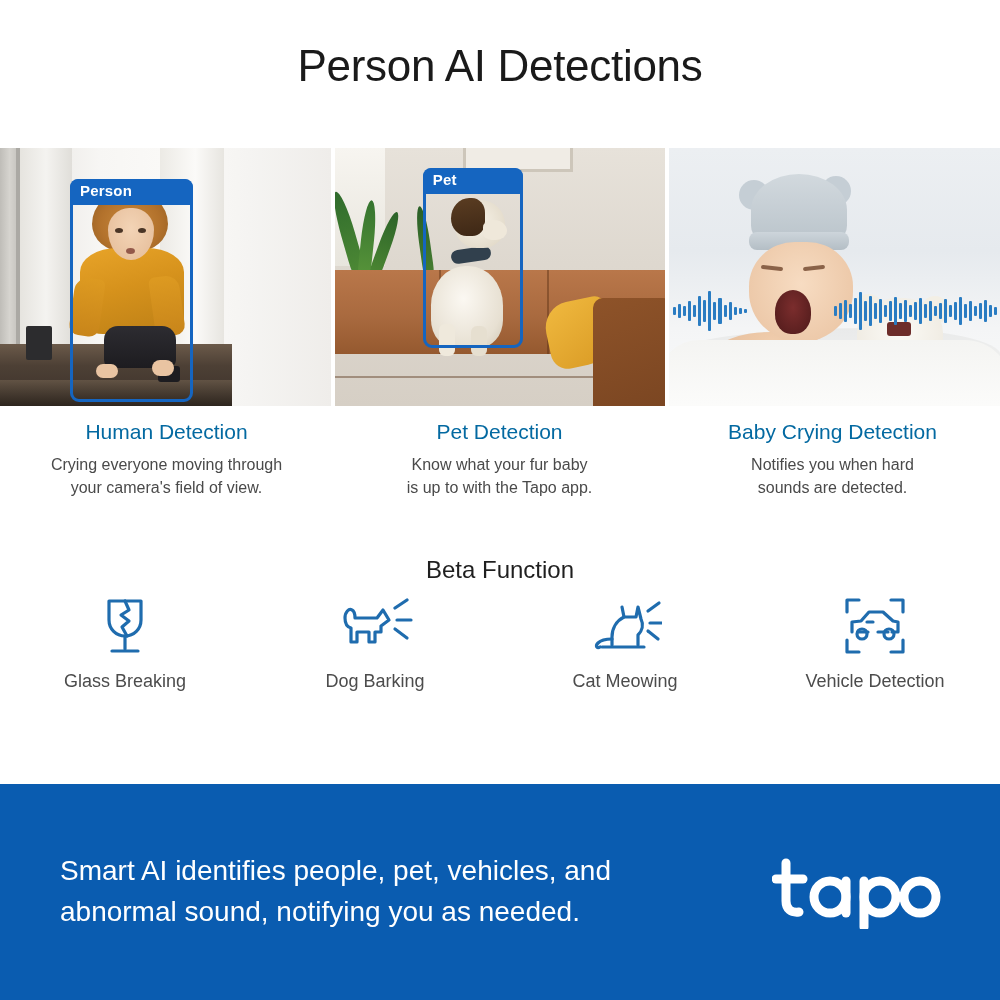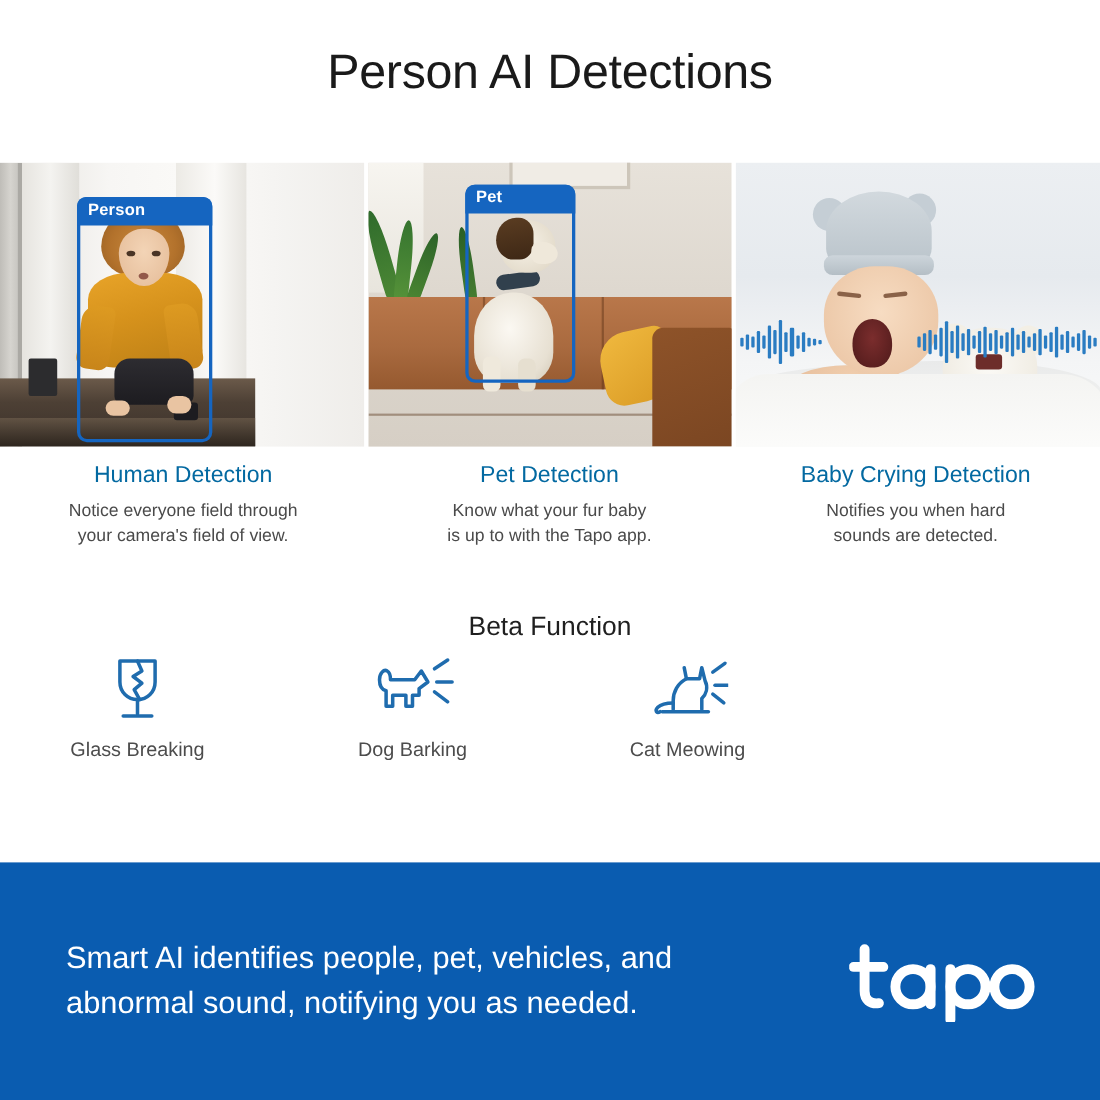--- a/index.html
+++ b/index.html
@@ -531,21 +531,21 @@
         <i style="height: 12px; opacity: 1;"></i>
         <i style="height: 8px; opacity: 1;"></i>
       </div>
   </div>
 
 </div>
 
 <div class="caption-row">
   <div class="caption-col">
     <p class="cap-title">Human Detection</p>
-    <p class="cap-desc">Notice everyone field through</p>
+    <p class="cap-desc">Crying everyone moving through</p>
     <p class="cap-desc">your camera's field of view.</p>
   </div>
   <div class="caption-col">
     <p class="cap-title">Pet Detection</p>
     <p class="cap-desc">Know what your fur baby</p>
     <p class="cap-desc">is up to with the Tapo app.</p>
   </div>
   <div class="caption-col">
     <p class="cap-title">Baby Crying Detection</p>
     <p class="cap-desc">Notifies you when hard</p>
@@ -589,20 +589,37 @@
         <path d="M24 42 C16 42 12 44 10 46 C7 49 9 52 12 50"></path>
         <path d="M14 50 H56"></path>
         <path d="M60 14 L71 6"></path>
         <path d="M62 26 L74 26"></path>
         <path d="M60 34 L70 42"></path>
       </svg>
     </div>
     <div class="beta-label">Cat Meowing</div>
   </div>
 
+  <div class="beta-col">
+    <div class="beta-icon">
+      <svg width="64" height="60" viewBox="0 0 64 60" fill="none" stroke="#1f6cae" stroke-width="3.2" stroke-linecap="round" stroke-linejoin="round">
+        <path d="M4 16 V4 H16"></path>
+        <path d="M48 4 H60 V16"></path>
+        <path d="M60 44 V56 H48"></path>
+        <path d="M16 56 H4 V44"></path>
+        <path d="M9 36 V26 L18 25 L26 16 H40 L50 25 L55 26 V36 H49"></path>
+        <path d="M15 36 H25"></path>
+        <path d="M35 36 H45"></path>
+        <circle cx="19" cy="38" r="5"></circle>
+        <circle cx="46" cy="38" r="5"></circle>
+        <path d="M24 26 H30"></path>
+      </svg>
+    </div>
+    <div class="beta-label">Vehicle Detection</div>
+  </div>
 
 </div>
 
 <div class="footer">
   <div class="footer-text">
     <div>Smart AI identifies people, pet, vehicles, and</div>
     <div>abnormal sound, notifying you as needed.</div>
   </div>
   <div class="logo-wrap">
     <svg width="172" height="74" viewBox="0 0 172 74" fill="none" stroke="#ffffff" stroke-width="9" stroke-linecap="round" stroke-linejoin="round">

